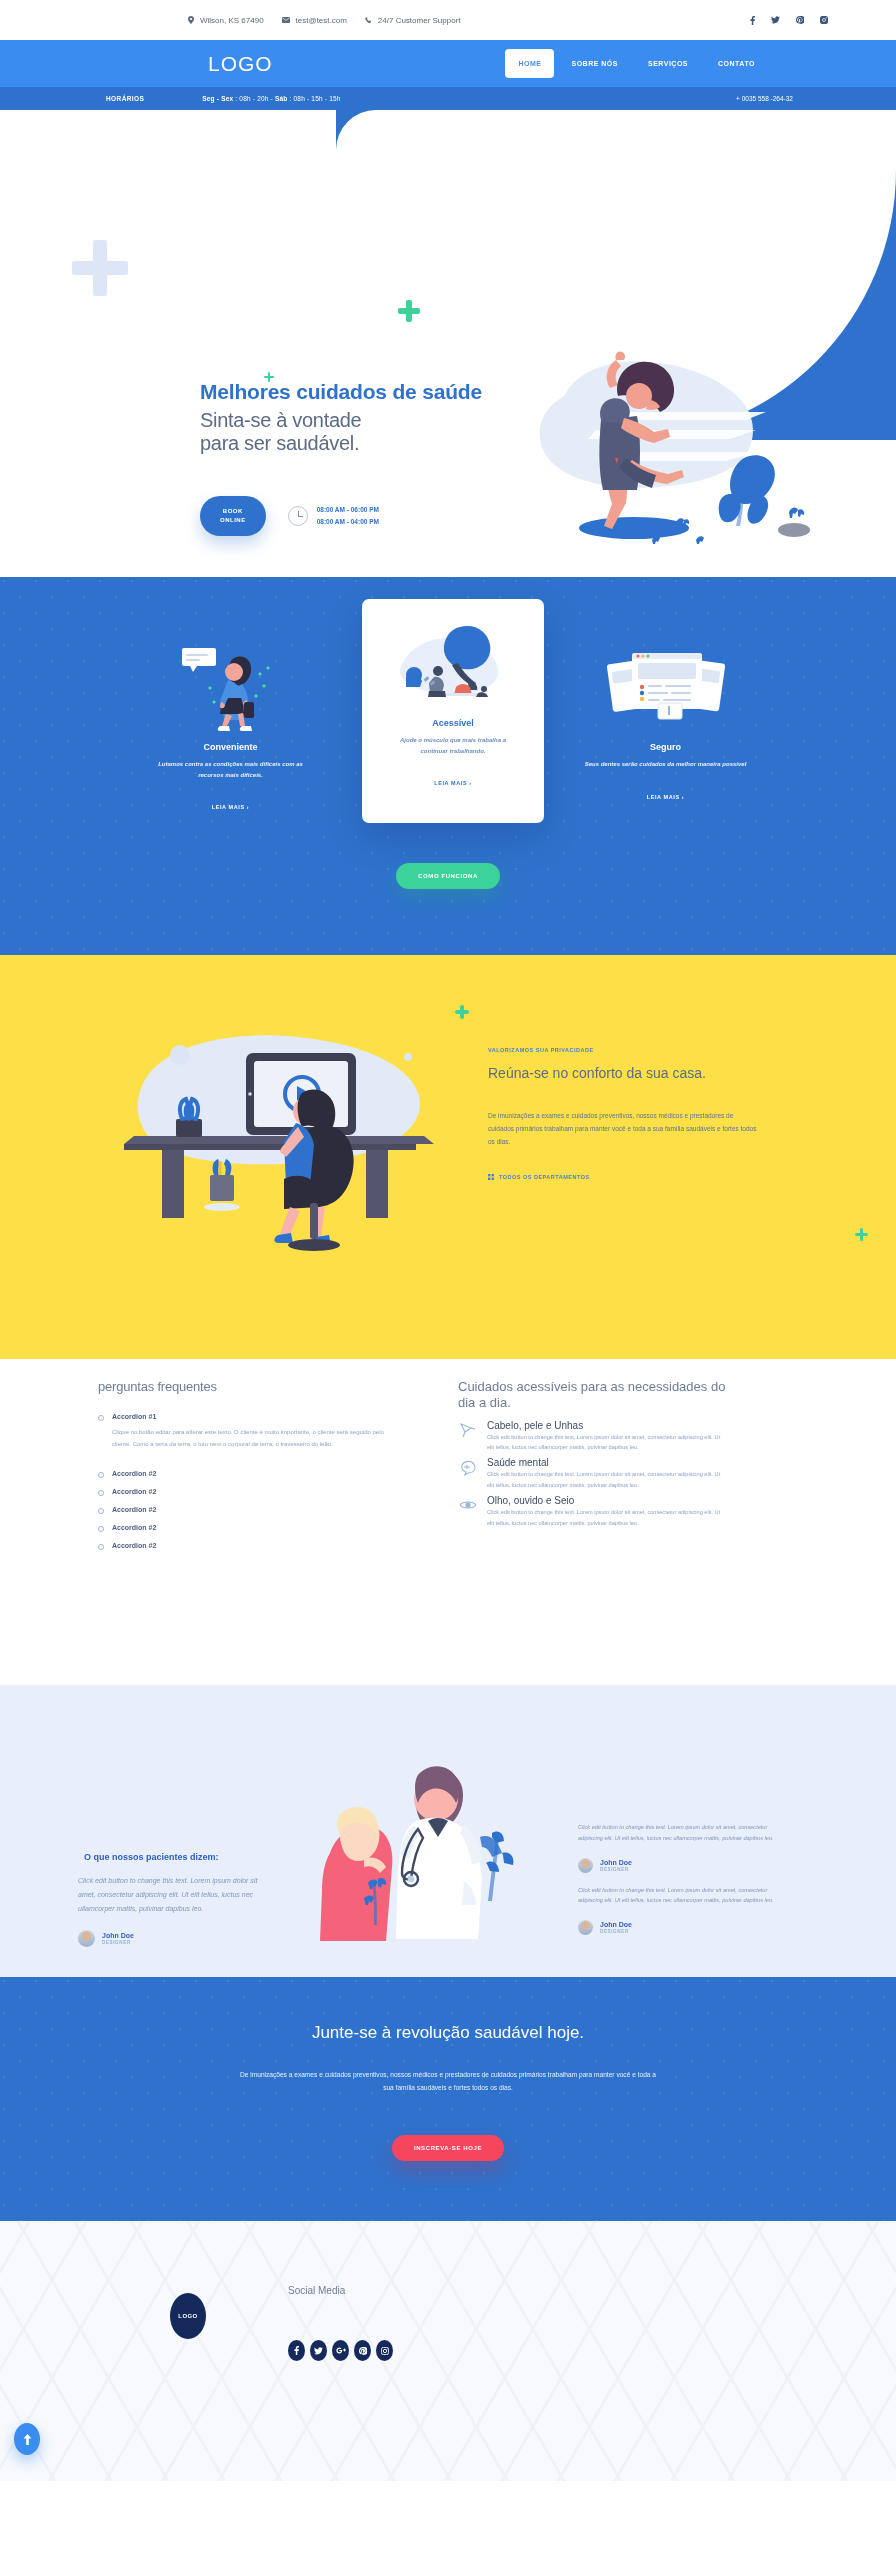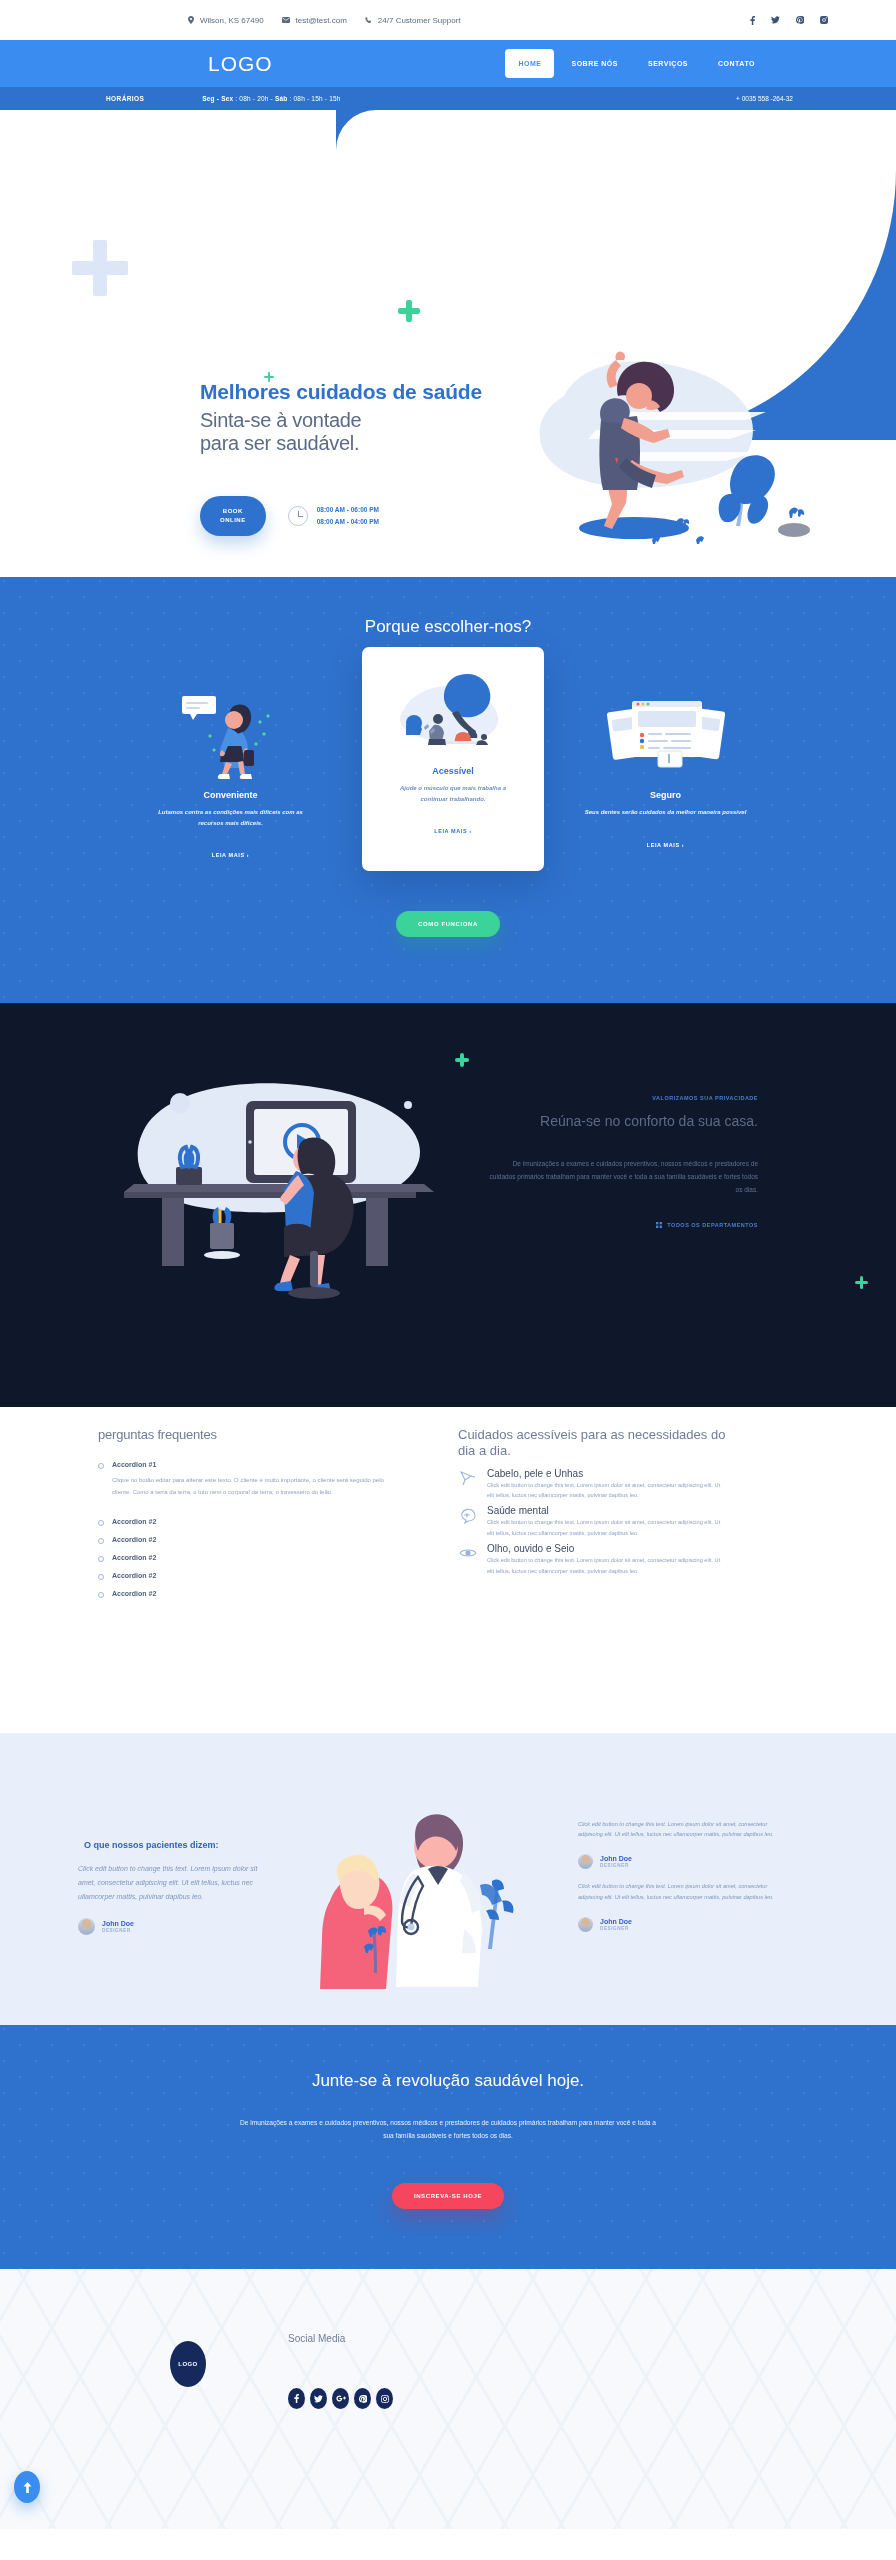--- a/index.html
+++ b/index.html
@@ -117,21 +117,21 @@
   .card.featured p { color: #6f8fc4; }
   .readmore { display:inline-block; margin-top: 24px; font-size: 5.5px; font-weight: 700; letter-spacing: .6px; color:#fff; text-decoration:none;}
   .card.featured .readmore { color:#2f72cd; }
   .btn-how {
     position:relative; display:block; margin: 40px auto 0; background:#3cd39a; color:#fff; border:none;
     border-radius: 20px; padding: 10px 22px; font-size: 6px; font-weight: 700; letter-spacing:.6px; cursor:pointer;
     box-shadow: 0 8px 18px rgba(38,170,120,.35);
   }
 
   
-  .comfort { position: relative; background: #0f172a; padding: 60px 0 90px; overflow:hidden;text-align:right;}
+  .comfort { position: relative; background: #fde047; padding: 60px 0 90px; overflow:hidden;}
   .comfort-inner { width: 700px; margin: 0 auto; display: flex; gap: 30px; align-items: flex-start;}
   .comfort-left { width: 360px; position: relative; }
   .comfort-right { width: 270px; padding-top: 32px; }
   .eyebrow { font-size: 5.5px; font-weight: 700; letter-spacing: .5px; color: #4a7fd0; margin-bottom: 12px;}
   .comfort-h2 { font-size: 14px; line-height: 1.28; color: #5b6b86; font-weight: 400; }
   .comfort-p { font-size: 6.5px; line-height: 2.0; color: #5d7292; margin-top: 26px; }
   .comfort-link { display:inline-flex; align-items:center; gap:5px; margin-top: 26px; font-size: 5.5px; font-weight:700; letter-spacing:.5px; color:#4a7fd0; text-decoration:none;}
   .plus-4 { color:#3cd39a; width:14px; height:14px; position:absolute; left:455px; top:50px;}
   .plus-5 { color:#3cd39a; width:13px; height:13px; position:absolute; right:28px; bottom:118px;}
 
@@ -150,21 +150,21 @@
 
   .care-h2 { font-size: 13px; line-height: 1.25; color: #6e7d99; font-weight: 400; margin-bottom: 8px;}
   .care-item { display:flex; gap: 9px; align-items:flex-start; margin-bottom: 4px;}
   .care-ico { width: 20px; height: 20px; flex:none; color:#9ab3dd; }
   .care-ico svg { display:block; }
   .care-h3 { font-size: 10px; color: #3d4b63; font-weight: 400; }
   .care-p { font-size: 5.6px; line-height: 1.95; color: #8ea3c6; margin-top: 1px;}
 
   
   .testi { background:#e8effa; padding: 28px 0 30px; position: relative; min-height: 240px;}
-  .testi-inner { width: 740px; margin: 0 auto; display:flex; gap: 0; align-items: center; position: relative;}
+  .testi-inner { width: 740px; margin: 0 auto; display:flex; gap: 0; align-items: flex-end; position: relative;}
   .testi-left { width: 190px; padding-top: 18px;}
   .testi-mid { width: 300px; position: relative; }
   .testi-right { width: 200px; padding-top: 6px; margin-left: 10px;}
   .testi-h { font-size: 9px; font-weight: 700; color: #2f5fc0; line-height: 1.45; margin-bottom: 10px; padding-left:6px;}
   .testi-q { font-size: 7px; line-height: 2.0; color: #7f96bd; font-style: italic; }
   .testi-q.sm { font-size: 5.6px; line-height: 1.95; }
   .testi-person { display:flex; align-items:center; gap: 7px; margin-top: 14px; }
   .avatar { width: 17px; height: 17px; border-radius: 50%; flex:none; overflow:hidden;
             background: radial-gradient(circle at 50% 36%, #d8b79a 0 34%, transparent 35%), linear-gradient(#cfd8e6,#9fb0c6);}
   .avatar.sm { width: 15px; height: 15px; }
@@ -352,21 +352,20 @@
           <div class="hero-hours-lines">
             <div>08:00 AM - 06:00 PM</div>
             <div>08:00 AM - 04:00 PM</div>
           </div>
         </div>
       </div>
     </div>
   </div>
 
   <div class="why">
-    <div class="why-title">Porque escolher-nos?</div>
     <div class="cards">
 
       <div class="card">
         <div class="card-illu">
           <svg width="110" height="90" viewBox="0 0 110 90">
             <rect x="6" y="6" width="34" height="18" rx="2" fill="#fff"></rect>
             <path d="M14 24l3 6 4-6z" fill="#fff"></path>
             <rect x="10" y="12" width="22" height="2" rx="1" fill="#cdd8ea"></rect>
             <rect x="10" y="17" width="14" height="2" rx="1" fill="#cdd8ea"></rect>
             <path d="M58 16c8-4 16 0 17 9 1 8-4 16-10 18-6 1-11-3-12-10-1-8 1-15 5-17z" fill="#2c2b44"></path>

